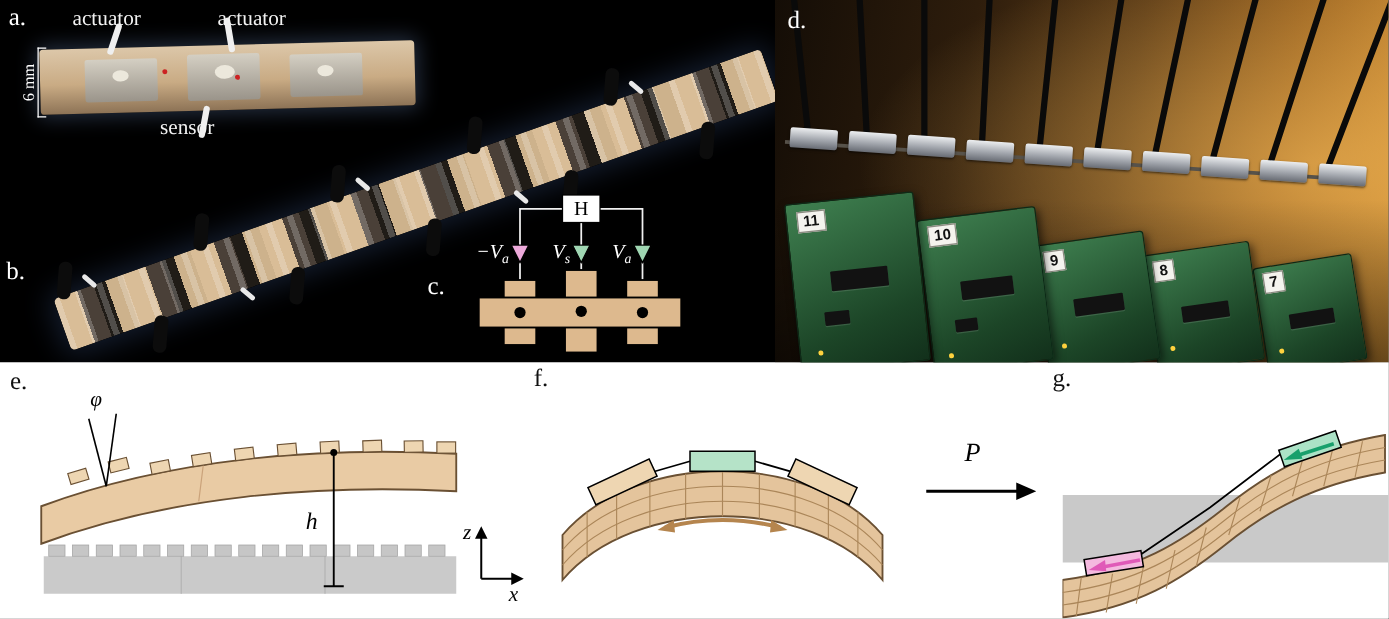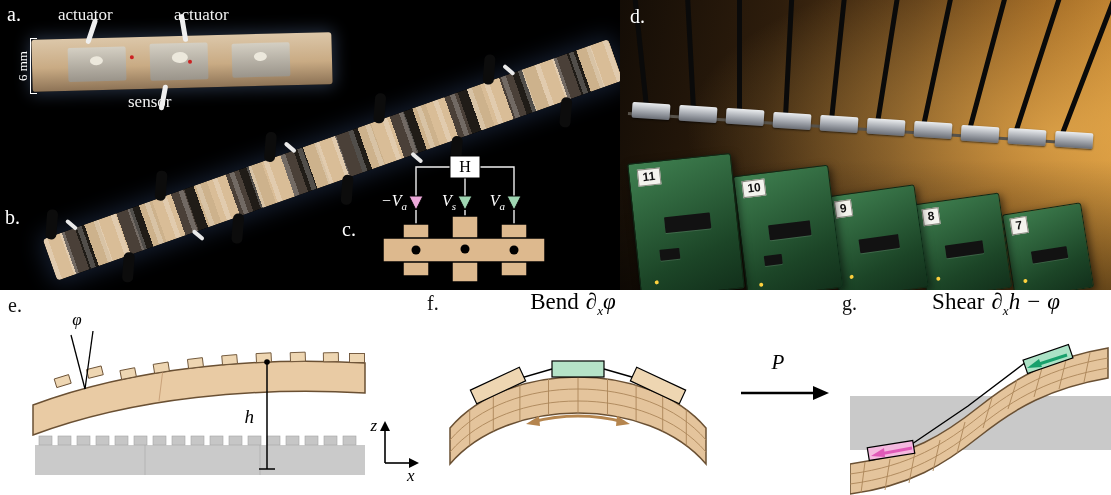--- a/index.html
+++ b/index.html
@@ -254,23 +254,20 @@
       <line x1="370" y1="158" x2="370" y2="124"></line>
       <line x1="370" y1="158" x2="396" y2="158"></line>
       <polygon points="370,116 365,126 375,126" fill="#000" stroke="none"></polygon>
       <polygon points="404,158 394,153 394,163" fill="#000" stroke="none"></polygon>
     </g>
     <text x="362" y="126" text-anchor="end" class="mathlab">z</text>
     <text x="392" y="176" class="mathlab">x</text>
   </svg>
 
   <span class="plab dark" style="left:427px;top:292px;">f.</span>
-  <div class="dtitle" style="left:478px;top:289px;width:190px;">
-    <span class="tword">Bend</span><span class="tmath"><span>∂</span><sub>x</sub><span>φ</span></span>
-  </div>
   <svg class="svg-f" style="left:438px;top:320px;" width="280" height="175" viewBox="0 0 280 175">
     <path d="M 12 108 C 70 40, 210 40, 268 108 L 268 144 C 210 76, 70 76, 12 144 Z" fill="#e4c49c" stroke="#6a5033" stroke-width="1.5"></path>
     <g>
       <path class="gridln" d="M 12 120 C 70 52, 210 52, 268 120"></path>
       <path class="gridln" d="M 12 132 C 70 64, 210 64, 268 132"></path>
       <g class="gridln">
         <line x1="31.7" y1="89.6" x2="31.7" y2="125.6"></line>
         <line x1="55.3" y1="75.4" x2="55.3" y2="111.4"></line>
         <line x1="81.9" y1="65.2" x2="81.9" y2="101.2"></line>
         <line x1="110.5" y1="59" x2="110.5" y2="95"></line>
@@ -295,23 +292,20 @@
     </g>
   </svg>
 
   <svg class="svg-p" style="left:733px;top:345px;" width="100" height="65" viewBox="0 0 100 65">
     <text x="45" y="24" text-anchor="middle" class="mathlab" style="font-size:21px;">P</text>
     <line x1="8" y1="48" x2="82" y2="48" stroke="#000" stroke-width="2.4"></line>
     <polygon points="96,48 80,41 80,55" fill="#000"></polygon>
   </svg>
 
   <span class="plab dark" style="left:842px;top:292px;">g.</span>
-  <div class="dtitle" style="left:884px;top:289px;width:224px;">
-    <span class="tword">Shear</span><span class="tmath"><span>∂</span><sub>x</sub><span>h − φ</span></span>
-  </div>
   <svg class="svg-g" style="left:850px;top:318px;" width="261" height="177" viewBox="0 0 261 177">
     <rect x="0" y="78" width="261" height="54" fill="#c9c9c9"></rect>
     <path d="M 0 146 C 60 138, 95 116, 130 88 C 165 60, 200 40, 258 30 L 258 60 C 200 70, 165 90, 130 118 C 95 146, 60 168, 0 176 Z" fill="#e4c49c" stroke="#6a5033" stroke-width="1.5"></path>
     <g>
       <path class="gridln" d="M 0 156 C 60 148, 95 126, 130 98 C 165 70, 200 50, 258 40"></path>
       <path class="gridln" d="M 0 166 C 60 158, 95 136, 130 108 C 165 80, 200 60, 258 50"></path>
       <g class="gridln">
         <line x1="15" y1="144" x2="11" y2="175"></line>
         <line x1="40" y1="141" x2="35" y2="172"></line>
         <line x1="65" y1="134" x2="59" y2="165"></line>

